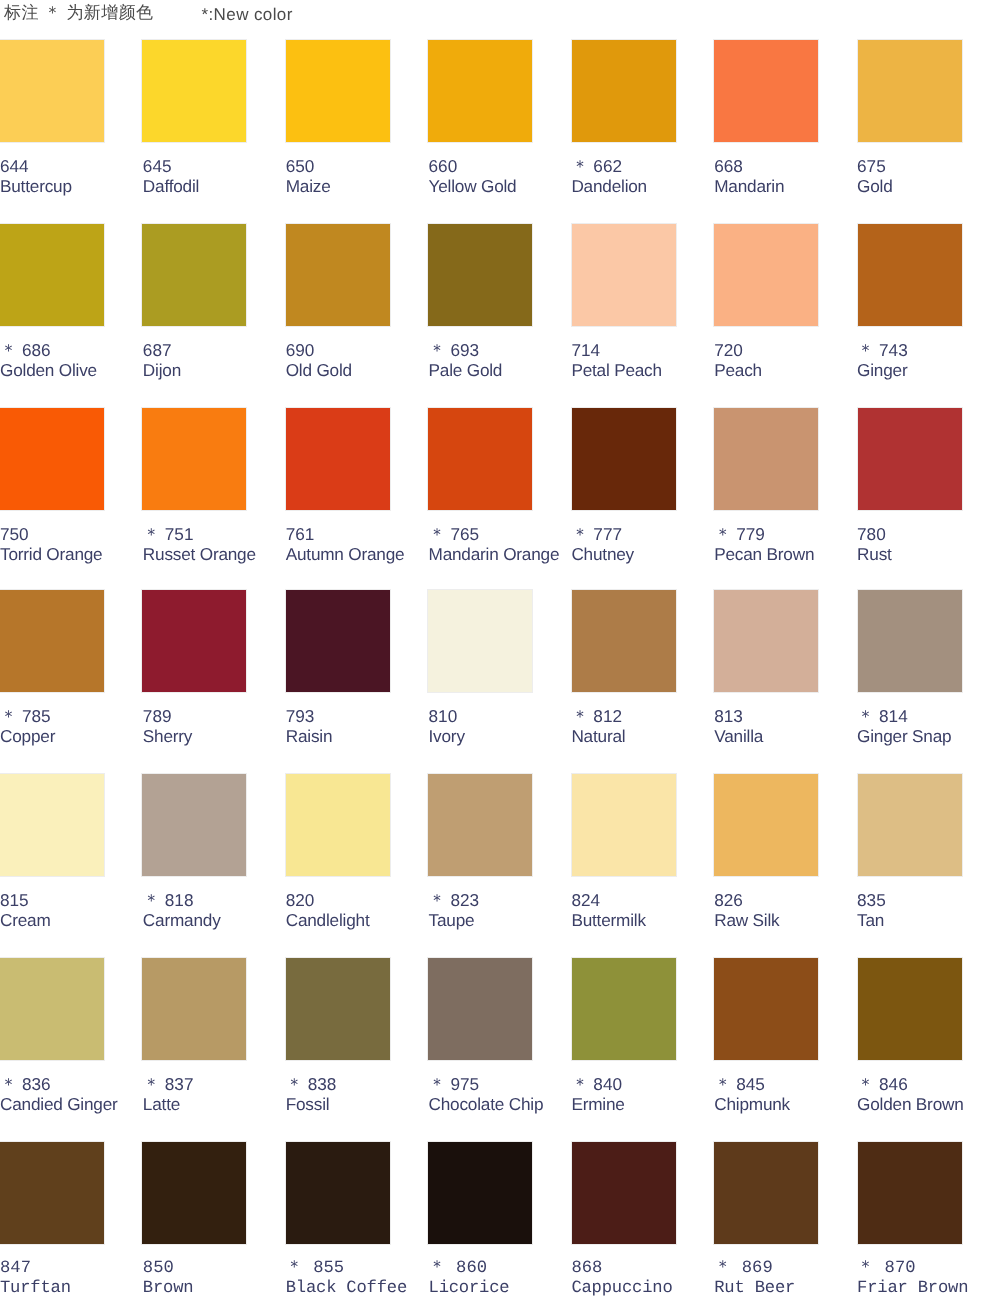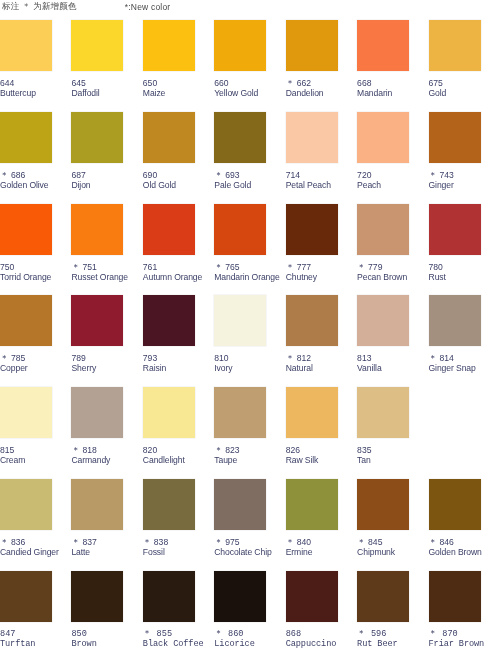--- a/index.html
+++ b/index.html
@@ -22,21 +22,21 @@
     align-items: center;
     font-size: 8.5px;
     color: #4a4a4a;
     padding-left: 2px;
     letter-spacing: 0.2px;
   }
   #legend .legend-cn {
     white-space: nowrap;
   }
   #legend .legend-en {
-    margin-left: 48px;
+    margin-left: 24px;
     white-space: nowrap;
   }
   #grid {
     display: flex;
     flex-direction: column;
   }
   .swatch-row {
     display: flex;
     flex-direction: row;
     height: 91.8px;
@@ -245,20 +245,25 @@
         <div class="swatch-chip" title="Candlelight" style="background: rgb(248, 231, 147);"></div>
         <div class="swatch-code"><span>820</span></div>
         <div class="swatch-name">Candlelight</div>
       </div>
       <div class="swatch-cell">
         <div class="swatch-chip" title="Taupe" style="background: rgb(191, 158, 114);"></div>
         <div class="swatch-code"><span class="star">＊ </span><span>823</span></div>
         <div class="swatch-name">Taupe</div>
       </div>
       <div class="swatch-cell">
+        <div class="swatch-chip" title="Buttermilk" style="background: rgb(250, 229, 168);"></div>
+        <div class="swatch-code"><span>824</span></div>
+        <div class="swatch-name">Buttermilk</div>
+      </div>
+      <div class="swatch-cell">
         <div class="swatch-chip" title="Raw Silk" style="background: rgb(237, 183, 95);"></div>
         <div class="swatch-code"><span>826</span></div>
         <div class="swatch-name">Raw Silk</div>
       </div>
       <div class="swatch-cell">
         <div class="swatch-chip" title="Tan" style="background: rgb(221, 190, 133);"></div>
         <div class="swatch-code"><span>835</span></div>
         <div class="swatch-name">Tan</div>
       </div>
     </div>
@@ -320,21 +325,21 @@
         <div class="swatch-code"><span class="star">＊ </span><span>860</span></div>
         <div class="swatch-name">Licorice</div>
       </div>
       <div class="swatch-cell">
         <div class="swatch-chip" title="Cappuccino" style="background: rgb(76, 29, 23);"></div>
         <div class="swatch-code"><span>868</span></div>
         <div class="swatch-name">Cappuccino</div>
       </div>
       <div class="swatch-cell">
         <div class="swatch-chip" title="Rut Beer" style="background: rgb(94, 58, 27);"></div>
-        <div class="swatch-code"><span class="star">＊ </span><span>596</span></div>
+        <div class="swatch-code"><span class="star">＊ </span><span>869</span></div>
         <div class="swatch-name">Rut Beer</div>
       </div>
       <div class="swatch-cell">
         <div class="swatch-chip" title="Friar Brown" style="background: rgb(78, 44, 20);"></div>
         <div class="swatch-code"><span class="star">＊ </span><span>870</span></div>
         <div class="swatch-name">Friar Brown</div>
       </div>
     </div>
   </div>
 

